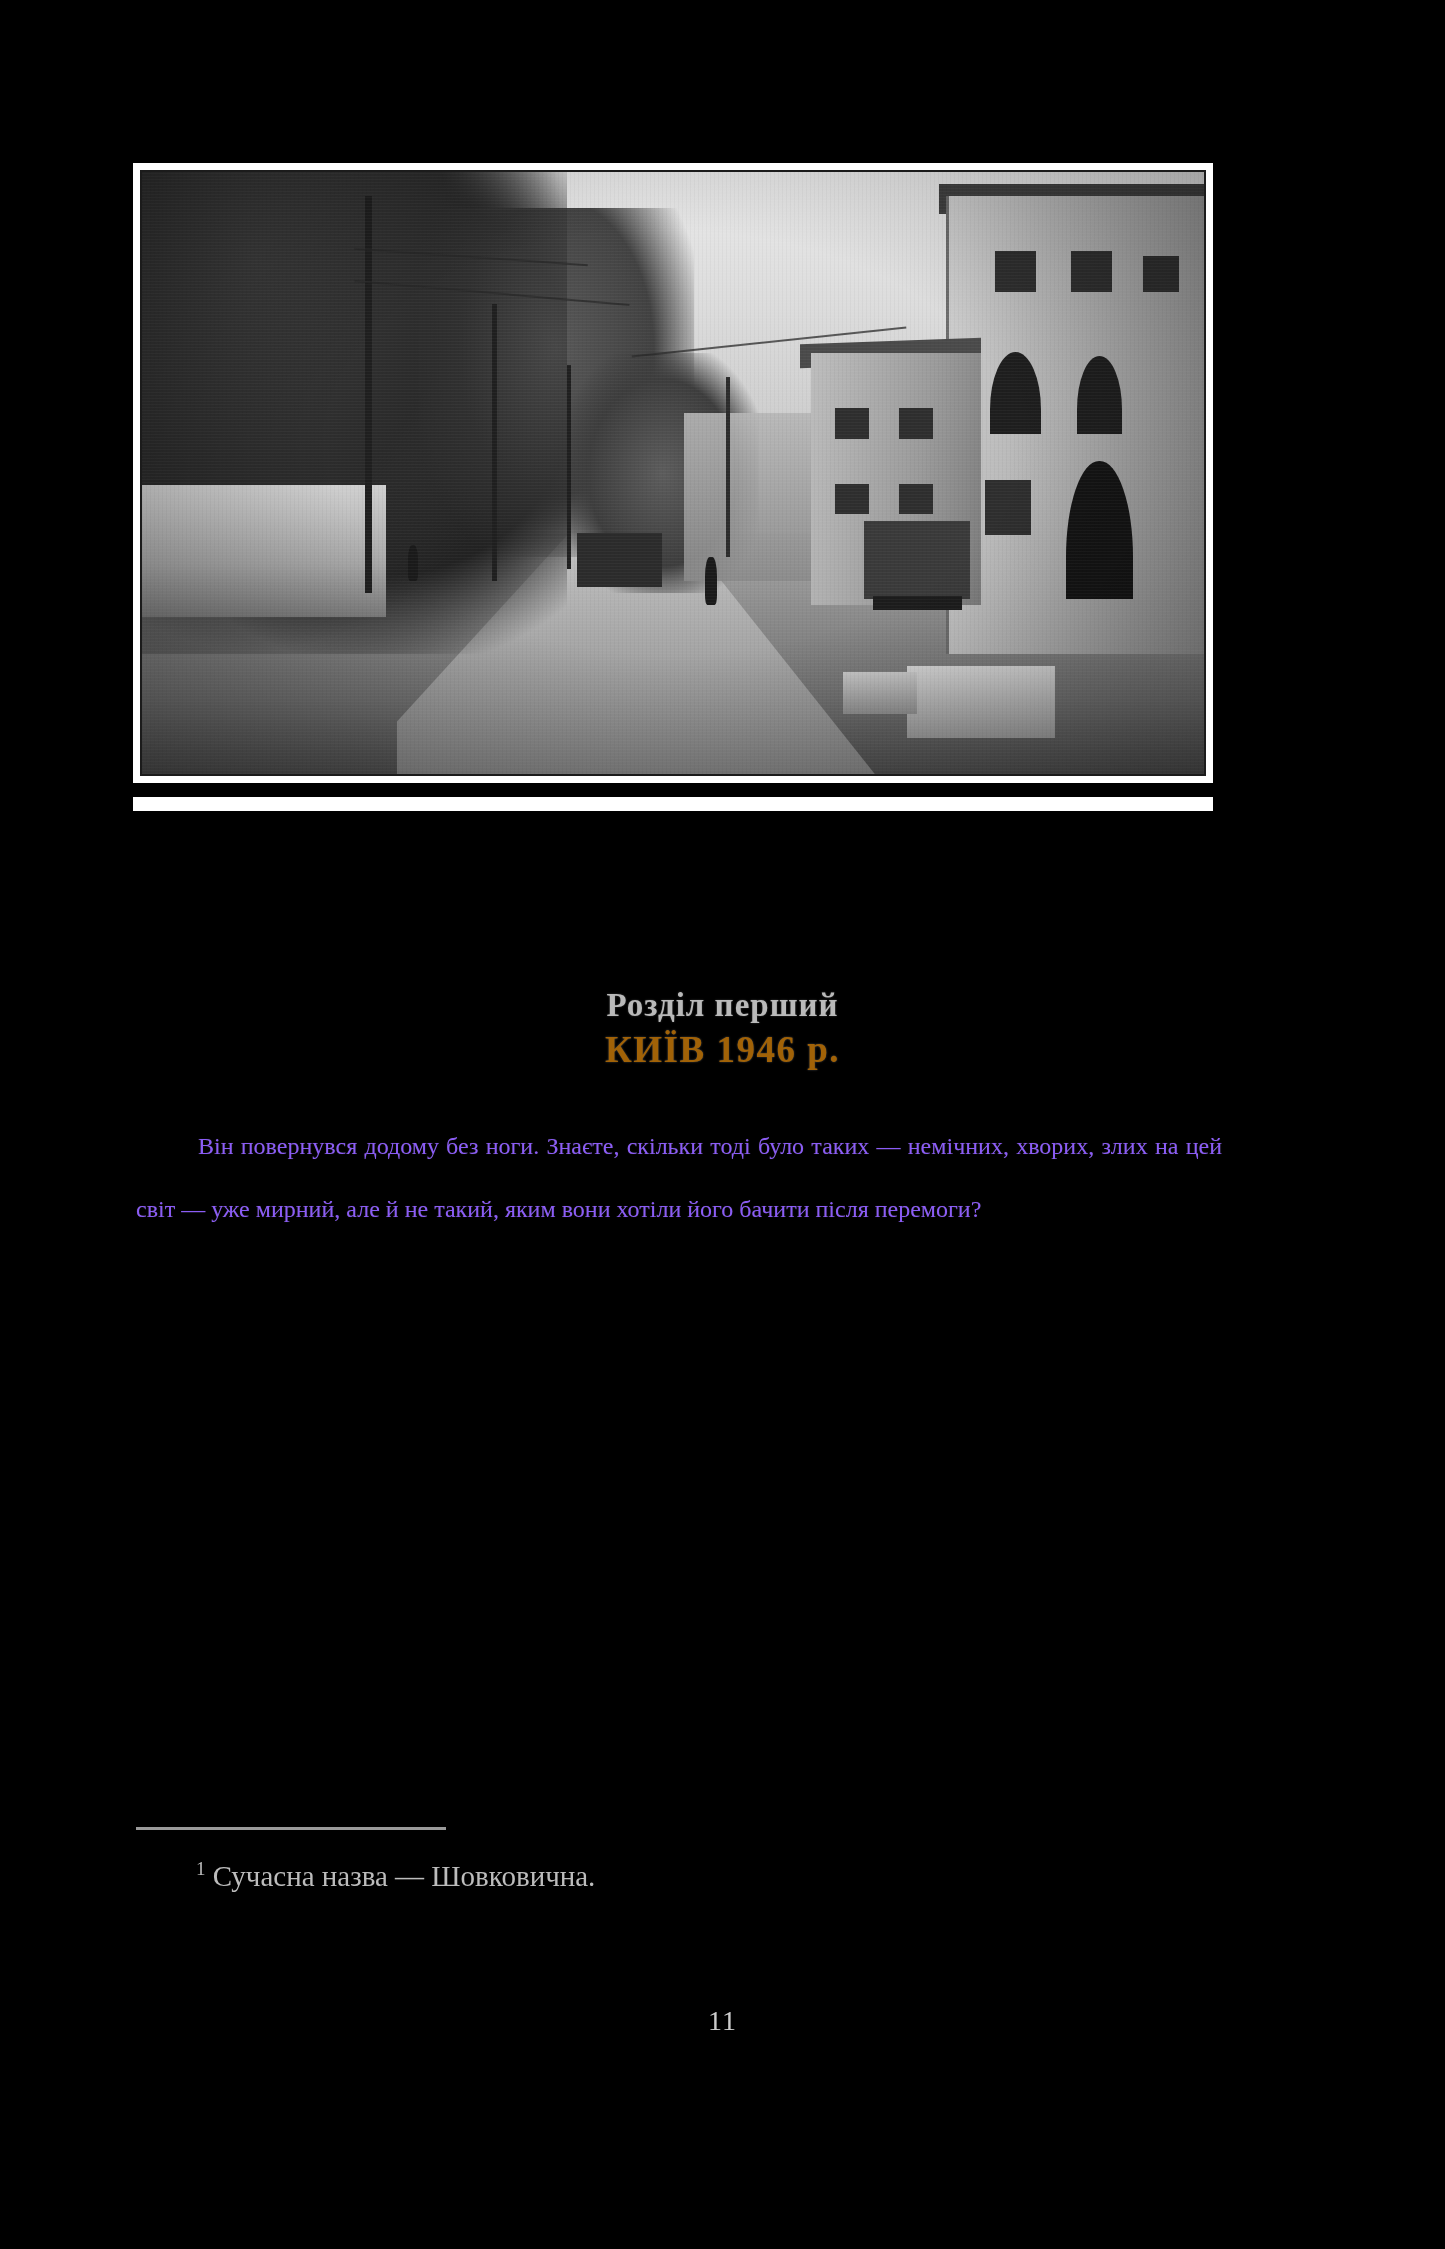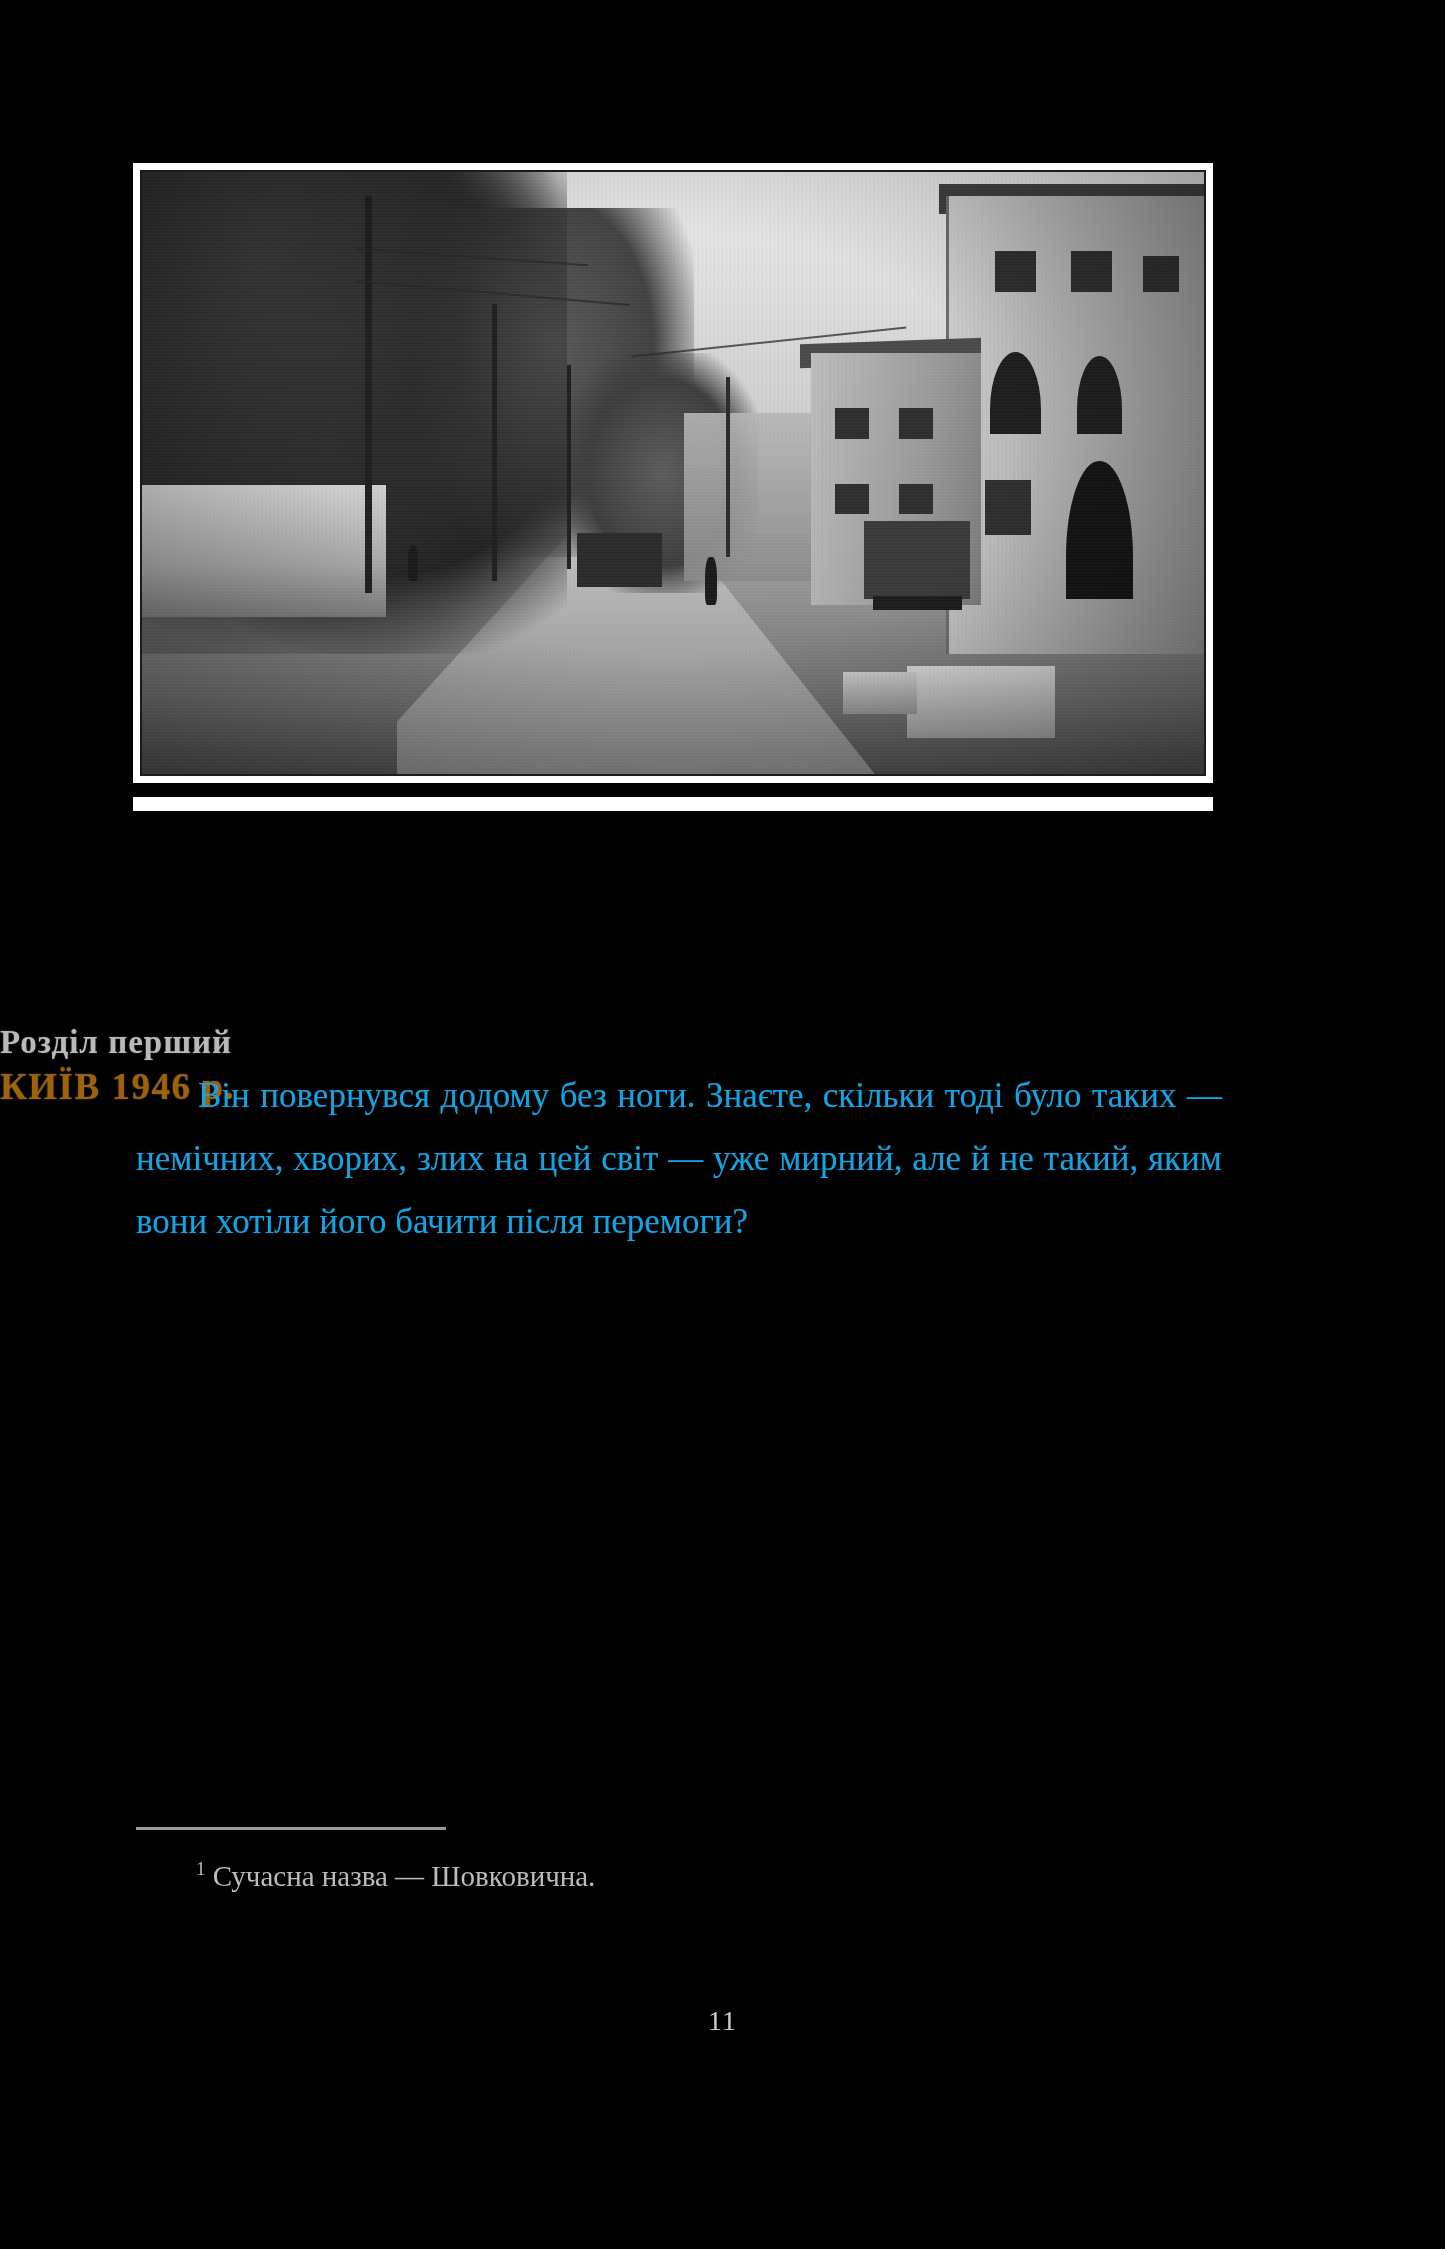--- a/index.html
+++ b/index.html
@@ -228,22 +228,21 @@
     margin-top: 14px;
     background: #ffffff;
   }
 
   
   .chapter-heads {
     position: absolute;
     left: 0;
     right: 0;
     top: 985px;
-    text-align: left;
-    margin-top: 37px;
+    text-align: center;
   }
   .chapter-kicker {
     font-family: "Liberation Serif", serif;
     font-weight: bold;
     font-size: 33px;
     letter-spacing: 1px;
     color: #b9b9b9;
     line-height: 1.22;
     text-shadow: 0 0 2px rgba(255,255,255,.25);
   }
@@ -254,26 +253,26 @@
     letter-spacing: 1.5px;
     color: #a16207;
     line-height: 1.22;
     margin-top: 2px;
     text-shadow: 0 0 2px rgba(255,255,255,.3);
   }
 
   .body-text {
     position: absolute;
     left: 136px;
-    top: 1064px;
+    top: 1115px;
     width: 1086px;
     font-family: "Liberation Serif", serif;
-    font-size: 35px;
+    font-size: 24px;
     line-height: 63px;
-    color: #0ea5e9;
+    color: #8b5cf6;
     text-align: justify;
     text-shadow: 0 0 1px rgba(255,255,255,.18);
   }
   .body-text p {
     margin: 0;
     text-indent: 62px;
   }
 
   .footnote-zone {
     position: absolute;

